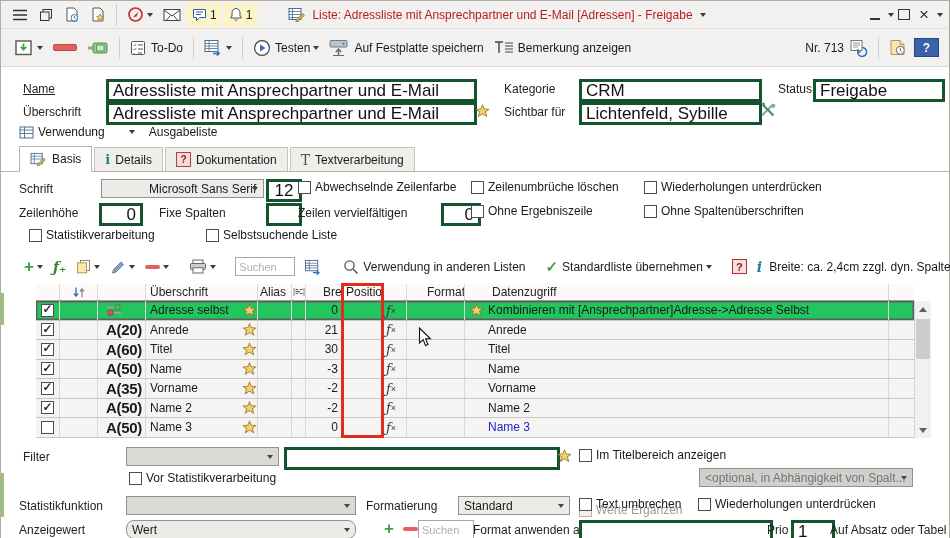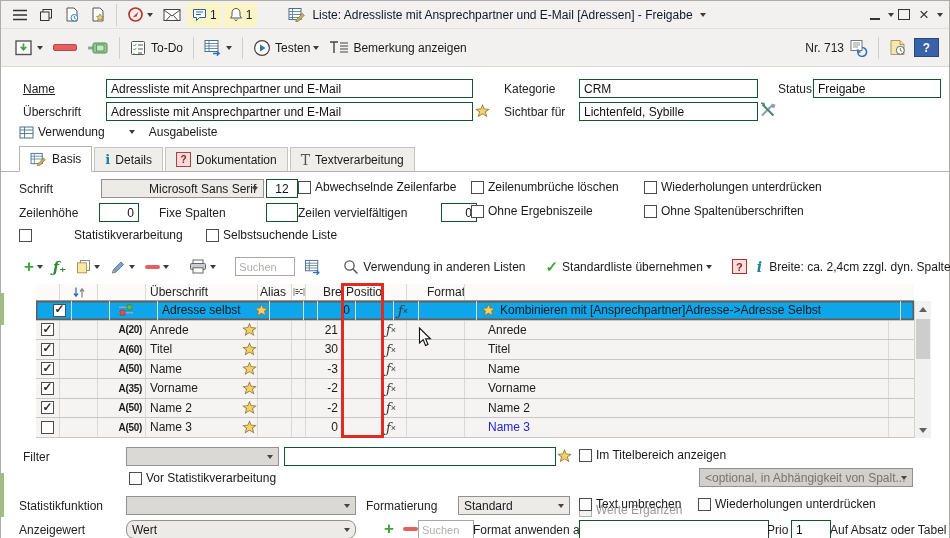--- a/index.html
+++ b/index.html
@@ -7,34 +7,34 @@
   .win{position:absolute;inset:0;border:1px solid #b0ada9;box-sizing:border-box;background:#fff;}
   
   .titlebar{position:absolute;left:0;top:0;right:0;height:28px;background:#f2f1ef;border-bottom:1px solid #e2e0dd;display:flex;align-items:center;padding:0 6px;box-sizing:border-box;}
   .toolbar{position:absolute;left:0;top:28px;right:0;height:38px;background:#f2f1ef;border-bottom:1px solid #dcdad6;display:flex;align-items:center;padding:0 8px;box-sizing:border-box;}
   .tbi{display:inline-flex;align-items:center;justify-content:center;height:26px;padding:0 3px;margin:0 2px;}
   .sep{width:1px;height:22px;background:#d0cecb;margin:0 5px;}
   .crt{width:0;height:0;border-left:3.5px solid transparent;border-right:3.5px solid transparent;border-top:4.5px solid #3c3c3c;display:inline-block;margin-left:3px;}
   .chip{display:inline-flex;align-items:center;background:#fbf4c6;height:24px;padding:0 5px;margin:0 1px;}
   .chip .cnt{margin-left:3px;font-size:12px;color:#222;}
   .title-group{display:flex;align-items:center;margin-left:30px;}
-  .title-text{margin:0 4px 0 6px;color:#0f172a;}
+  .title-text{margin:0 4px 0 6px;color:#b91c1c;}
   .wctl{display:flex;align-items:center;margin-left:auto;}
   .wbtn{display:inline-flex;align-items:center;justify-content:center;width:20px;height:22px;color:#333;}
   .minbar{width:10px;height:2px;background:#333;margin-top:8px;}
   .maxbox{width:10px;height:9px;border:1.3px solid #333;}
   .xglyph::before{content:"\d7";font-size:17px;line-height:1;color:#333;}
   .redbar{width:22px;height:5px;background:#e26060;border:1px solid #c04848;border-radius:2px;}
   .lbl-strong{color:#222;}
   .helpbtn{width:17px;height:17px;background:#3a62a8;border:1px solid #27477e;color:#fff;display:inline-flex;align-items:center;justify-content:center;font-weight:bold;font-size:12px;}
   .helpbtn::before{content:"?";}
   
   .formarea{position:absolute;left:0;top:66px;right:0;height:79px;background:#fff;}
   .flabel{position:absolute;color:#222;}
-  .tbx{position:absolute;height:17px;border:1px solid #14532d;font-family:"Liberation Sans",sans-serif;font-size:12px;padding:0 4px;box-sizing:content-box;background:#fff;color:#111;}
+  .tbx{position:absolute;height:17px;border:3px solid #14532d;font-family:"Liberation Sans",sans-serif;font-size:17px;padding:0 4px;box-sizing:content-box;background:#fff;color:#111;}
   
   .star{display:inline-block;width:15px;height:14px;position:relative;flex:none;}
   .star::before{content:"";position:absolute;inset:0;background:#94782f;clip-path:polygon(50% 0%,63% 33%,98% 35%,73% 58%,82% 95%,50% 74%,18% 95%,27% 58%,2% 35%,37% 33%);}
   .star::after{content:"";position:absolute;inset:2px;background:#f2d06e;clip-path:polygon(50% 0%,63% 33%,98% 35%,73% 58%,82% 95%,50% 74%,18% 95%,27% 58%,2% 35%,37% 33%);}
   .cb{display:inline-block;width:13px;height:13px;border:1px solid #4d4d4d;background:#fff;position:relative;flex:none;box-sizing:border-box;}
   .cb.checked::before{content:"\2713";position:absolute;left:0.5px;top:-2.5px;font-size:12px;font-weight:bold;color:#2d2d2d;}
   .cb.disabled{border-color:#b5b3b0;background:#f2f1ef;}
   .cblbl{margin-left:4px;white-space:nowrap;}
   .gray{color:#9a9896;}
   
@@ -74,28 +74,28 @@
   .trow{display:grid;grid-template-columns:24px 38px 48px 112px 34px 14px 38px 38px 25px 58px 424px 1fr;height:19.5px;background:#f5f4f2;border-bottom:1px solid #c9c7c4;box-sizing:border-box;}
   .trow.thead{height:17px;background:#fbfaf8;border-bottom:1px solid #9a9894;}
   .tc{border-right:1px solid #dbd9d6;display:flex;align-items:center;overflow:hidden;white-space:nowrap;box-sizing:border-box;}
   .tc.c12{border-right:none;}
   .hc{color:#222;}
   .c4{padding-left:4px;}
   .c5{padding-left:2px;}
   .c7.num{justify-content:flex-end;padding-right:5px;}
   .c10.hc{padding-left:20px;}
   .c11{padding-left:4px;}
-  .typecode{font-size:10px;font-weight:bold;letter-spacing:-0.3px;margin-left:auto;padding-right:3px;}
+  .typecode{font-size:15px;font-weight:bold;letter-spacing:-0.3px;margin-left:auto;padding-right:3px;}
   .utext{flex:1;}
   .fxg{color:#3a3a3a;margin-left:4px;}
   .fxg::before{content:"\192";font-family:"DejaVu Serif",serif;font-style:italic;font-size:13px;}
   .fxg::after{content:"\d7";font-size:9px;vertical-align:1px;}
   .dztext{margin-left:4px;}
   .dztext.blue{color:#2323d4;}
-  .trow.selected{background:#0ea5e9;box-shadow:inset 0 0 0 1.5px #5f5f5f;padding-left:12px;}
+  .trow.selected{background:#22c55e;box-shadow:inset 0 0 0 1.5px #5f5f5f;}
   .slider-icon{display:none;margin-left:8px;}
   
   .vscroll{position:absolute;right:0;top:17px;bottom:0;width:17px;background:#f1f1f1;border-left:1px solid #d5d3d0;box-sizing:border-box;}
   .sarrow{position:absolute;left:0;right:0;height:16px;display:flex;align-items:center;justify-content:center;}
   .chev-up{width:0;height:0;border-left:4px solid transparent;border-right:4px solid transparent;border-bottom:5px solid #606060;}
   .chev-dn{width:0;height:0;border-left:4px solid transparent;border-right:4px solid transparent;border-top:5px solid #606060;}
   .sthumb{position:absolute;left:1px;right:1px;top:18px;height:40px;background:#cdcdcd;}
   
   .bottom{position:absolute;left:0;top:441px;right:0;height:97px;background:#fff;}
   
@@ -223,20 +223,29 @@
       <span class="crt"></span>
     </span>
     <span class="sep"></span>
     <span class="tbi">
       <svg width="18" height="18" viewBox="0 0 18 18">
           <circle cx="9" cy="9" r="7.4" fill="#fff" stroke="#444" stroke-width="1.2"></circle>
           <path d="M7 5.5v7l5.5-3.5z" fill="#2e6fc2"></path>
         </svg>
       <span class="cblbl">Testen</span>
       <span class="crt"></span>
+    </span>
+    <span class="tbi">
+      <svg width="21" height="17" viewBox="0 0 21 17">
+          <rect x="1" y="1.5" width="17" height="6.5" rx="1" fill="#b9c4cc" stroke="#6e7a84"></rect>
+          <circle cx="14.5" cy="4.7" r="1" fill="#2e6fc2"></circle>
+          <path d="M9.5 16.5v-6M6.8 13l2.7-3 2.7 3" stroke="#5a6e7e" stroke-width="1.5" fill="none"></path>
+          <path d="M4 16.5h11" stroke="#5a6e7e" fill="none"></path>
+        </svg>
+      <span class="cblbl">Auf Festplatte speichern</span>
     </span>
     <span class="tbi">
       <svg width="20" height="15" viewBox="0 0 20 15">
           <path d="M1 2h8M5 2v11" stroke="#444" stroke-width="1.4" fill="none"></path>
           <path d="M11 3h8M11 6h8M11 9h8M11 12h8" stroke="#444" fill="none"></path>
         </svg>
       <span class="cblbl">Bemerkung anzeigen</span>
     </span>
     <span style="flex:1"></span>
     <span class="lbl-strong">Nr. 713</span>
@@ -341,21 +350,21 @@
     <input class="tbx" style="left: 440px; top: 31px; width: 26px; text-align: right;" value="0">
     <span class="abspair" style="left:470px;top:32px;">
         <span class="cb"></span>
         <span class="cblbl">Ohne Ergebniszeile</span>
       </span>
     <span class="abspair" style="left:643px;top:32px;">
         <span class="cb"></span>
         <span class="cblbl">Ohne Spaltenüberschriften</span>
       </span>
 
-    <span class="abspair" style="left:18px;top:56px;gap:38px;">
+    <span class="abspair" style="left:28px;top:56px;">
         <span class="cb"></span>
         <span class="cblbl">Statistikverarbeitung</span>
       </span>
     <span class="abspair" style="left:158px;top:56px;margin-left:47px;">
         <span class="cb"></span>
         <span class="cblbl">Selbstsuchende Liste</span>
       </span>
   </div>
 
   <div class="listbar">
@@ -451,20 +460,23 @@
         <div class="tc hc c7" style="padding-left:17px;">
             <span>Breite</span>
           </div>
         <div class="tc hc c8" style="padding-left:2px;">
             <span>Position</span>
           </div>
         <div class="tc hc c9"></div>
         <div class="tc hc c10">
             <span>Format</span>
           </div>
+        <div class="tc hc c11" style="padding-left:27px;">
+            <span>Datenzugriff</span>
+          </div>
         <div class="tc hc c12"></div>
       </div>
       <div id="table-rows">
           <div class="trow selected">
       <div class="tc c1" style="justify-content:center;">
               <span class="cb checked"></span>
             </div>
       <div class="tc c2"></div>
       <div class="tc c3">
         <span class="slider-icon" style="display: inline-block;">

